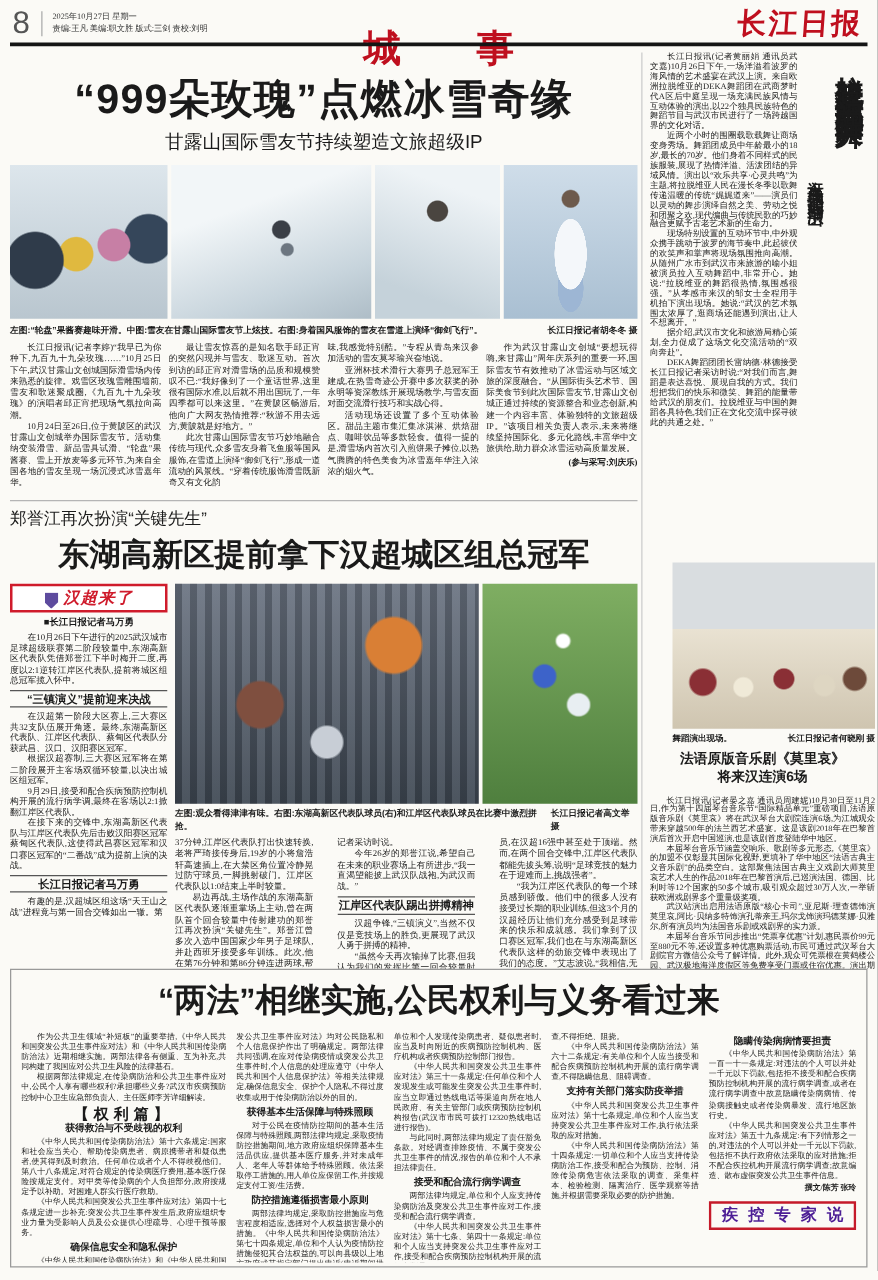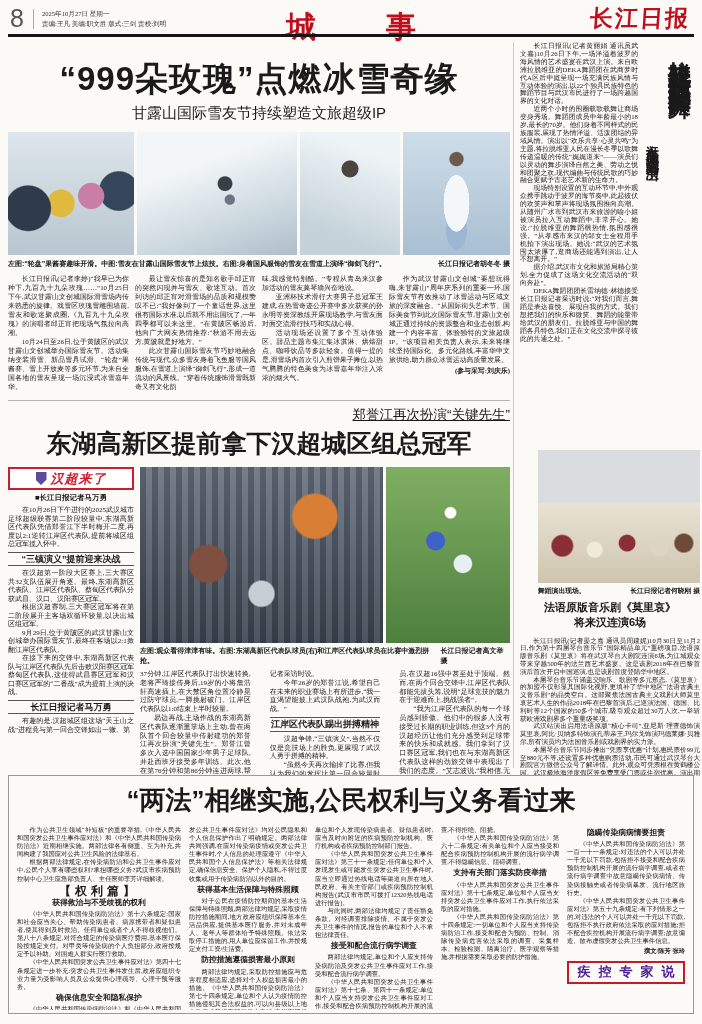--- a/index.html
+++ b/index.html
@@ -2,22 +2,22 @@
 <html><head>
 <meta charset="utf-8">
 <style>
   html,body{margin:0;padding:0;background:#9a9a9a;}
   .page{width:702px;height:1024px;background:#fbfaf6;position:relative;margin:0 auto;
         font-family:"Liberation Serif",serif;color:#1a1a1a;overflow:hidden;box-sizing:border-box;}
   
   .hdr{position:absolute;top:5px;left:10px;height:27px;display:flex;align-items:center;}
   .pageno{font-size:25px;color:#555;font-family:"Liberation Sans",sans-serif;margin-right:9px;}
   .hdr-meta{border-left:1px solid #aaa;padding-left:8px;font-size:6.6px;color:#333;line-height:10px;}
-  .section-title{position:absolute;top:7px;left:50%;transform:translateX(-50%);font-size:30px;
-        font-weight:900;color:#bf0f1e;letter-spacing:26px;padding-left:26px;font-family:Liberation Mono, monospace;}
+  .section-title{position:absolute;top:19px;left:50%;transform:translateX(-50%);font-size:30px;
+        font-weight:900;color:#bf0f1e;letter-spacing:26px;padding-left:26px;font-family:Liberation Sans, sans-serif;}
   .masthead{position:absolute;top:3px;right:12px;font-size:23px;font-weight:900;color:#bf0f1e;
         font-family:"Liberation Serif",serif;letter-spacing:2px;transform:skewX(-4deg);}
   .black-rule{position:absolute;top:34px;left:8px;right:8px;height:3px;background:#151515;}
   
   p{margin:0;}
   .li-p{text-indent:2em;}
   .li-cont{text-indent:0;}
   .li-credit{text-indent:0;text-align:right;font-weight:bold;margin-top:2px;}
   .li-sub{text-indent:0;font-weight:bold;text-align:center;border-top:1px solid #555;border-bottom:1px solid #555;
           padding:2px 0;margin:3px 0;font-size:9px;font-family:"Liberation Sans",sans-serif;}
@@ -71,25 +71,25 @@
   .ph1{width:126px;}.ph2{width:160px;}.ph3{width:100px;}.ph4{flex:1;}
   .cap{display:flex;justify-content:space-between;gap:8px;font-size:7px;font-weight:bold;margin:4px 0 5px;
       font-family:"Liberation Sans",sans-serif;}
   .cols4{display:flex;gap:6px;height:127px;overflow:hidden;}
   .cols4 > div{flex:1;font-size:6.9px;line-height:9px;text-align:justify;overflow:hidden;}
   
   .hr1{position:absolute;left:8px;top:400px;width:502px;height:1px;background:#b5b5b5;}
   .vrule{position:absolute;left:513px;top:42px;width:1px;height:726px;background:#ccc;}
   
   .mid-art{position:absolute;left:8px;top:404px;width:502px;}
-  .kicker{text-align:right;font-size:13.5px;margin:2px 0 3px;font-family:"Liberation Sans",sans-serif;text-decoration:underline;}
+  .kicker{text-align:left;font-size:13.5px;margin:2px 0 3px;font-family:"Liberation Sans",sans-serif;}
   .mid-art h2{margin:0 0 7px;text-align:center;font-size:25px;font-weight:900;font-family:"Liberation Sans",sans-serif;}
   .mid-body{display:flex;gap:6px;}
   .mid-left{width:126px;flex:none;}
-  .logo-box{border:2px solid #cf1b2b;height:17px;display:flex;align-items:center;justify-content:center;gap:4px;
+  .logo-box{border:2px solid #cf1b2b;height:17px;display:flex;align-items:flex-end;justify-content:center;gap:4px;
       padding:1px 2px;margin-bottom:3px;background:#fff;}
   .crest{width:11px;height:13px;background:#5d4b9e;clip-path:polygon(0 0,100% 0,100% 60%,50% 100%,0 60%);}
   .logo-text{color:#cf1b2b;font-weight:900;font-size:13px;font-style:italic;letter-spacing:1px;}
   .byline{font-size:7.5px;font-weight:bold;text-align:center;margin:2px 0 3px;font-family:"Liberation Sans",sans-serif;}
   .mid-left .txt{font-size:7px;line-height:8.5px;text-align:justify;height:276px;overflow:hidden;}
   .mid-right{flex:1;display:flex;flex-direction:column;}
   .mid-photos{display:flex;gap:3px;height:176px;}
   .mid-photos .ph-crowd{flex:1.95;}
   .mid-photos .ph-soccer{flex:1;}
   .mid-cap{display:flex;justify-content:space-between;gap:8px;font-size:7px;font-weight:bold;margin:3px 0 4px;
@@ -182,21 +182,21 @@
         <div class="logo-box">
           <div class="crest"></div>
           <span class="logo-text">汉超来了</span>
         </div>
         <div class="byline">■长江日报记者马万勇</div>
         <div class="txt">
             <p class="li-p">在10月26日下午进行的2025武汉城市足球超级联赛第二阶段较量中,东湖高新区代表队凭借郑誉江下半时梅开二度,再度以2:1逆转江岸区代表队,提前将城区组总冠军揽入怀中。</p>
             <p class="li-sub">“三镇演义”提前迎来决战</p>
             <p class="li-p">在汉超第一阶段大区赛上,三大赛区共32支队伍展开角逐。最终,东湖高新区代表队、江岸区代表队、蔡甸区代表队分获武昌、汉口、汉阳赛区冠军。</p>
             <p class="li-p">根据汉超赛制,三大赛区冠军将在第二阶段展开主客场双循环较量,以决出城区组冠军。</p>
-            <p class="li-p">9月29日,位于黄陂区的武汉甘露山文创城举办国际雪友节,最终在客场以2:1掀翻江岸区代表队。</p>
+            <p class="li-p">9月29日,接受和配合疾病预防控制机构开展的流行病学调,最终在客场以2:1掀翻江岸区代表队。</p>
             <p class="li-p">在接下来的交锋中,东湖高新区代表队与江岸区代表队先后击败汉阳赛区冠军蔡甸区代表队,这使得武昌赛区冠军和汉口赛区冠军的“二番战”成为提前上演的决战。</p>
             <p class="li-sub">长江日报记者马万勇</p>
             <p class="li-p">有趣的是,汉超城区组这场“天王山之战”进程竟与第一回合交锋如出一辙。第</p>
           </div>
       </div>
       <div class="mid-right">
         <div class="mid-photos">
           <div class="ph ph-crowd"></div>
           <div class="ph ph-soccer"></div>
         </div>

